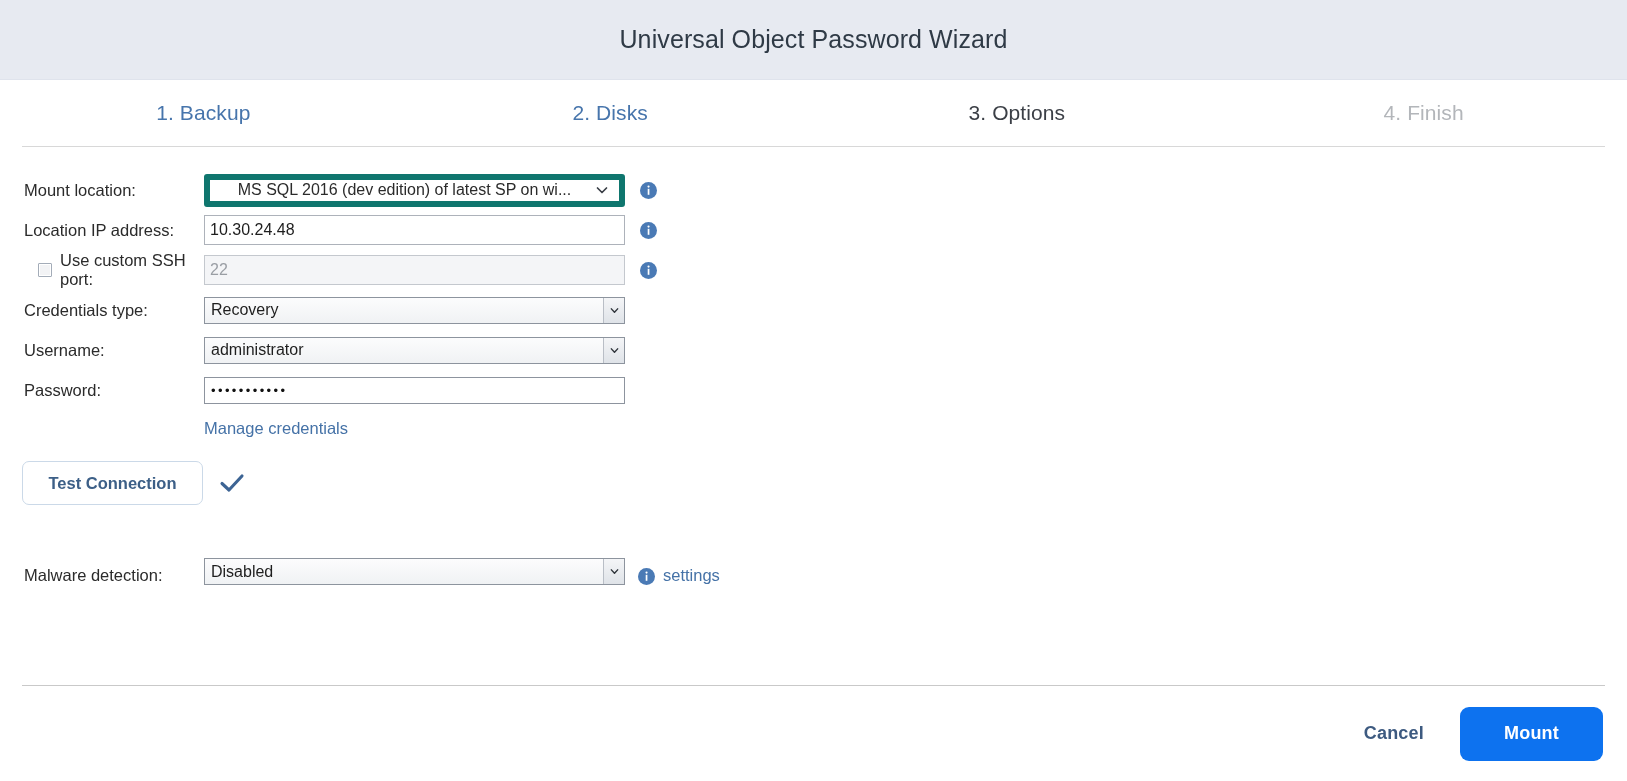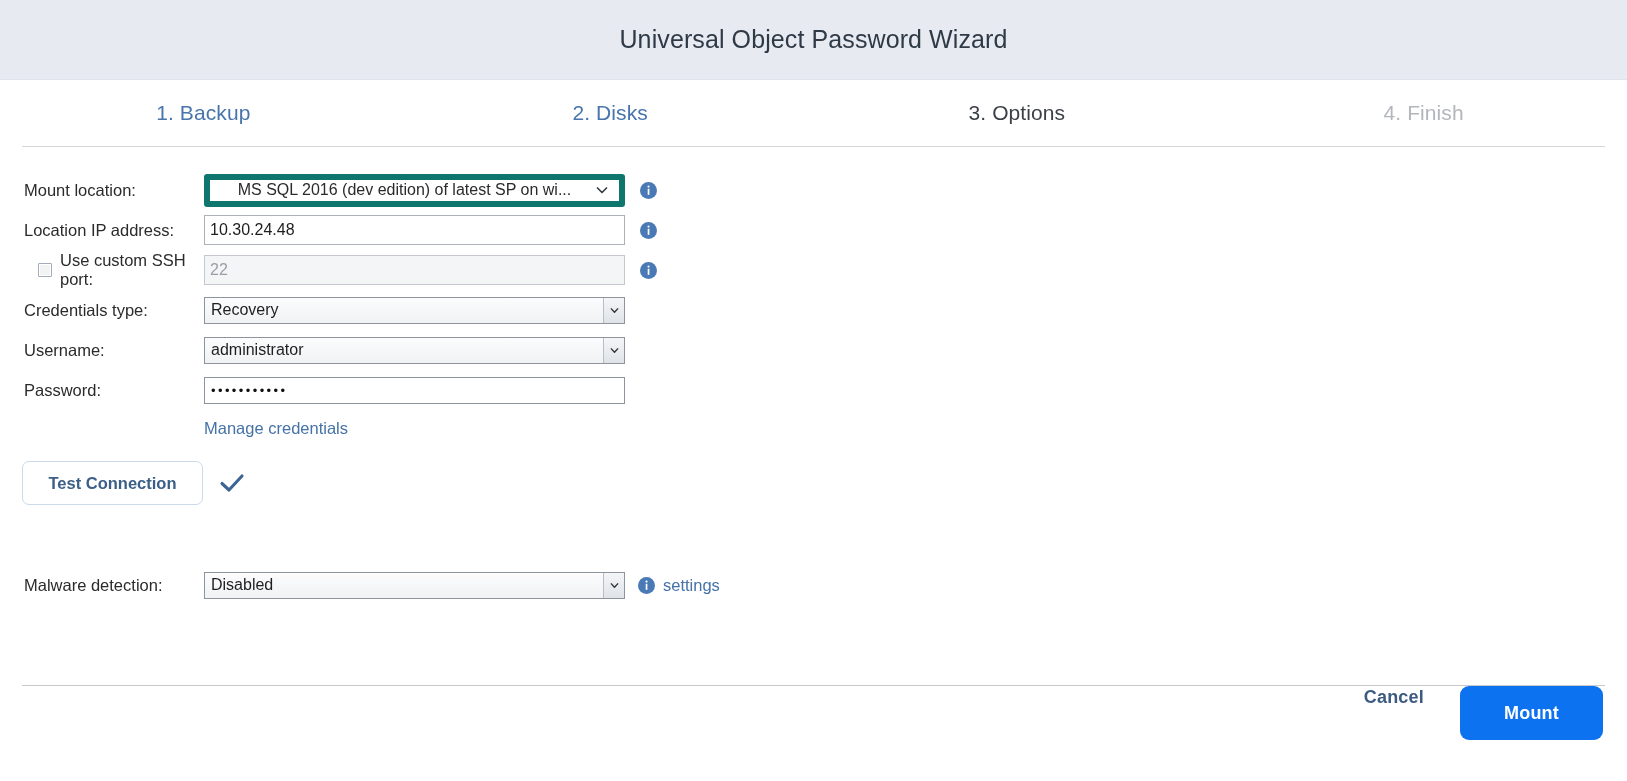--- a/index.html
+++ b/index.html
@@ -239,22 +239,22 @@
   .check-icon {
     width: 26px;
     height: 26px;
     margin-left: 16px;
     flex: 0 0 auto;
   }
 
   
   .malware-row {
     display: flex;
-    align-items: center;
-    margin-top: 65px;
+    align-items: flex-end;
+    margin-top: 50px;
     height: 30px;
   }
   .settings-link {
     margin-left: 8px;
     color: #4572a7;
     font-size: 16.5px;
     text-decoration: none;
     cursor: pointer;
   }
   .malware-row .info-icon { margin-left: 13px; }
@@ -268,21 +268,21 @@
     height: 1px;
     background: #c9c9c9;
   }
   .footer {
     position: absolute;
     left: 16px;
     right: 0;
     top: 686px;
     height: 95px;
     display: flex;
-    align-items: flex-start;
+    align-items: center;
     justify-content: flex-end;
     padding-right: 24px;
     box-sizing: border-box;
   }
   .cancel-btn {
     color: #3d5a80;
     font-weight: bold;
     font-size: 18px;
     margin-right: 30px;
     background: none;

